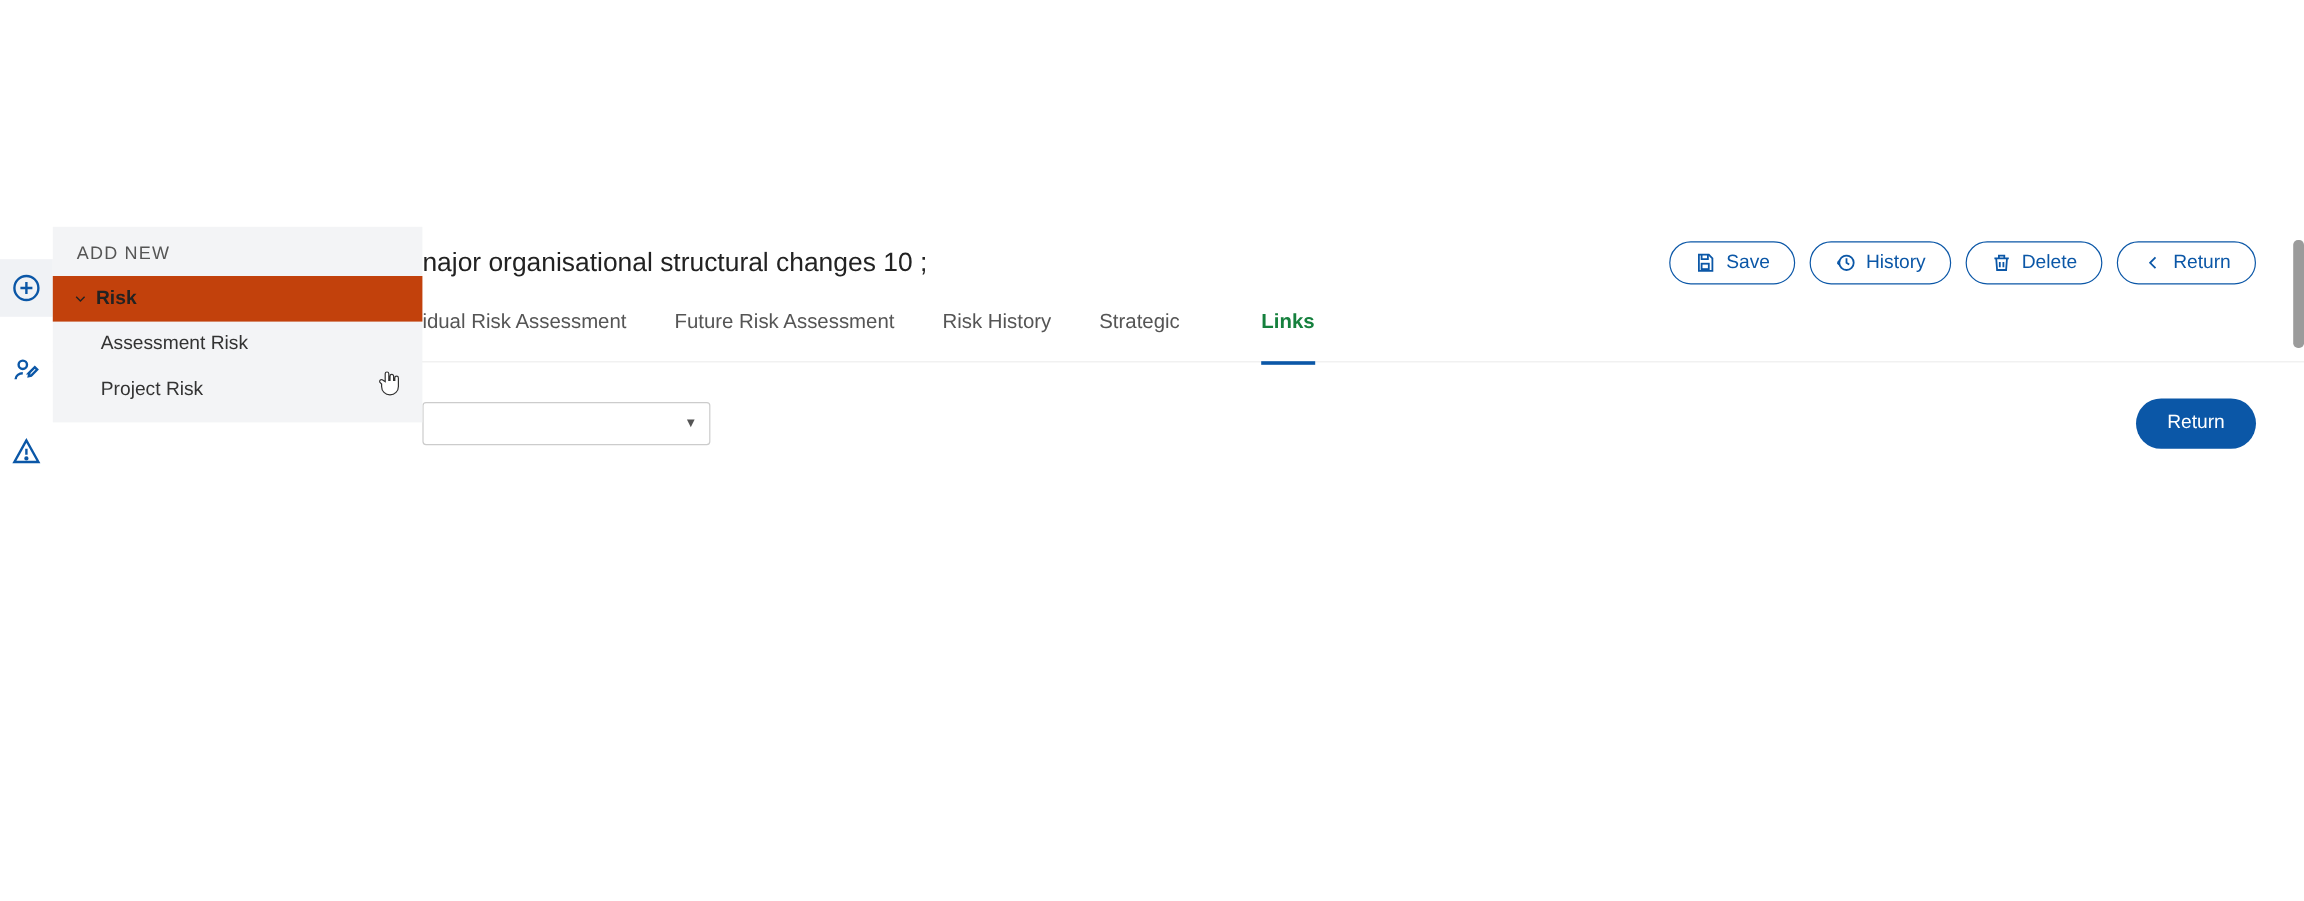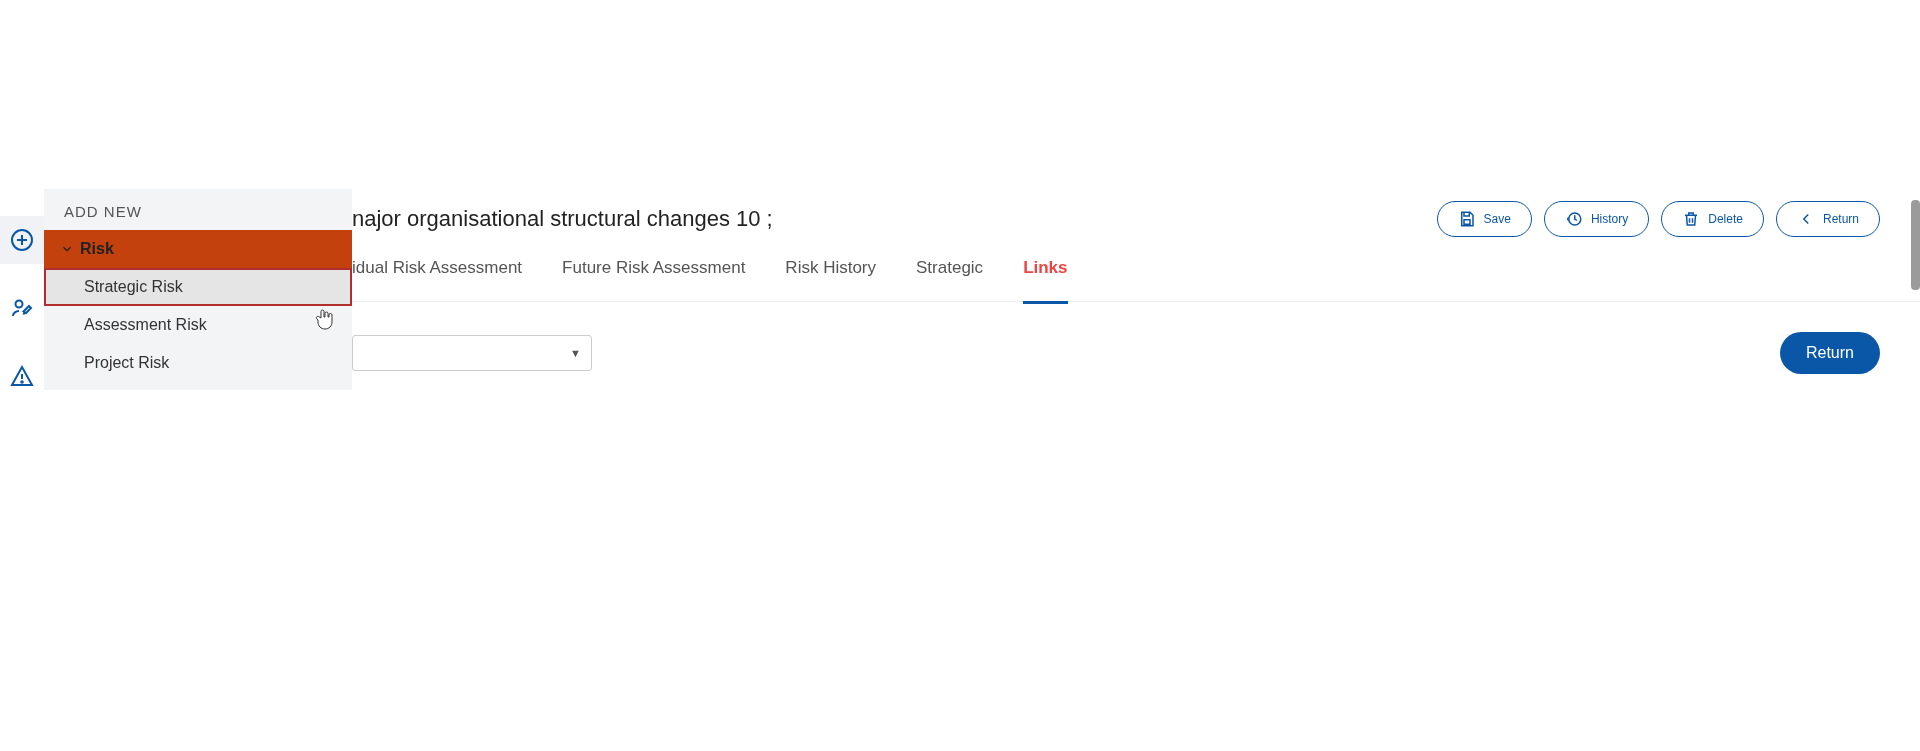--- a/index.html
+++ b/index.html
@@ -123,21 +123,21 @@
   }
   .pill-btn {
     display: inline-flex;
     align-items: center;
     gap: 8px;
     border: 1.5px solid #0b57a7;
     background: #fff;
     color: #0b57a7;
     border-radius: 999px;
     padding: 8px 20px;
-    font-size: 12px;
+    font-size: 16px;
     cursor: pointer;
     white-space: nowrap;
   }
   .pill-btn svg { width: 18px; height: 18px; stroke: #0b57a7; fill: none; }
 
   
   .tabs-row {
     position: absolute;
     left: 0;
     right: 0;
@@ -150,22 +150,23 @@
   }
   .tab {
     font-size: 17px;
     color: #555;
     cursor: pointer;
     padding-bottom: 10px;
     position: relative;
     white-space: nowrap;
   }
   .tab.active {
-    color: #ef4444;
+    color: #15803d;
     font-weight: 600;
+    margin-left: 28px;
   }
   .tab.active::after {
     content: "";
     position: absolute;
     left: 0; right: 0; bottom: -3px;
     height: 3px;
     background: #0b57a7;
   }
 
   
@@ -245,23 +246,20 @@
 
 <div class="addnew-panel">
   <div class="addnew-header">ADD NEW</div>
   <div class="addnew-cat">
     <svg viewBox="0 0 24 24" fill="none" stroke="#222" stroke-width="2">
       <polyline points="6 9 12 15 18 9"></polyline>
     </svg>
     <span>Risk</span>
   </div>
   <div class="addnew-subitems">
-    <div class="addnew-item hovered">
-      <span>Strategic Risk</span>
-    </div>
     <div class="addnew-item">
       <span>Assessment Risk</span>
     </div>
     <div class="addnew-item">
       <span>Project Risk</span>
     </div>
   </div>
 </div>
 
 <svg class="cursor-hand" width="20" height="22" viewBox="0 0 20 22">

